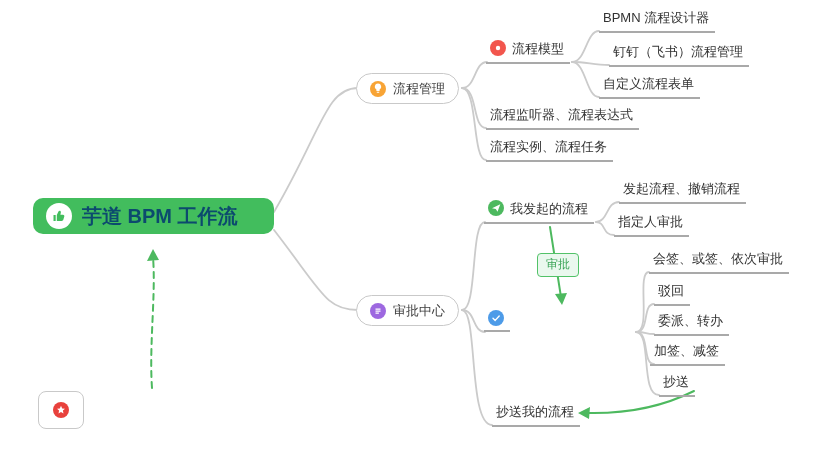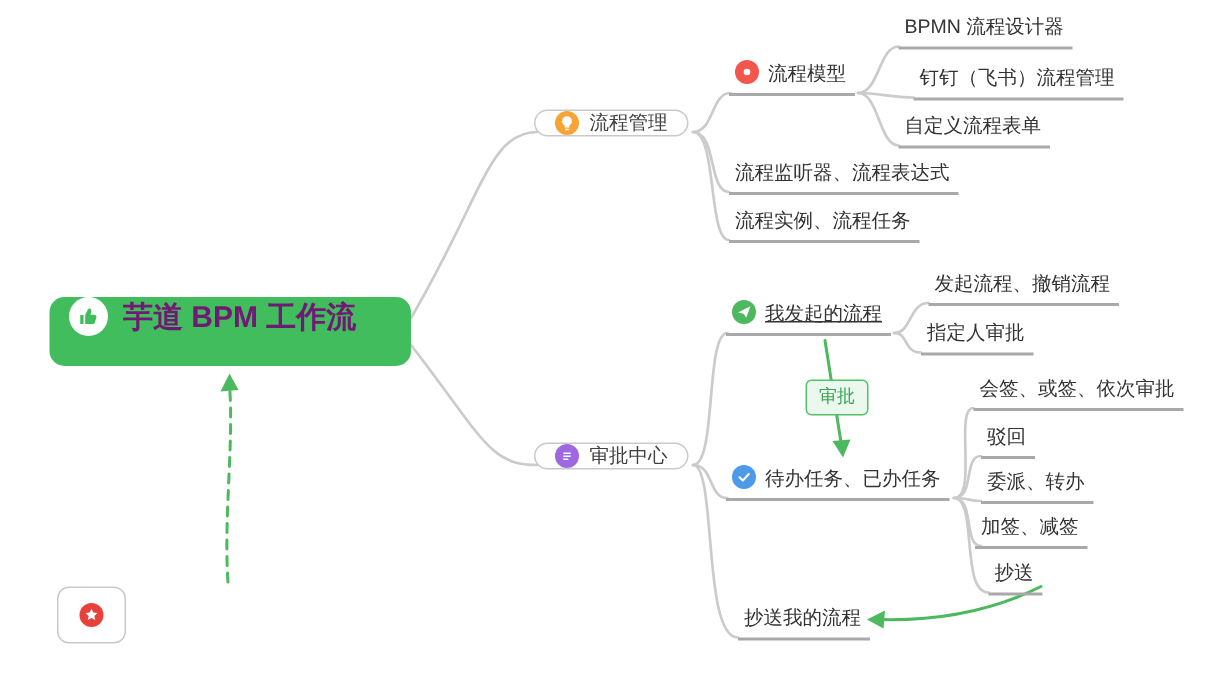--- a/index.html
+++ b/index.html
@@ -10,32 +10,32 @@
     position: relative;
     overflow: hidden;
   }
   #canvas-svg { position:absolute; left:0; top:0; }
   .gray-curve { fill:none; stroke: var(--line); stroke-width:1.8; stroke-linecap:round; }
   .green-line { fill:none; stroke: var(--green); stroke-width:2; stroke-linecap:round; }
   .green-dashed { fill:none; stroke: var(--green); stroke-width:2; stroke-dasharray:6 5; stroke-linecap:round; }
   .green-head { fill: var(--green); stroke:none; }
 
   .root-node {
-    position:absolute; left:33px; top:198px; width:241px; height:46px;
+    position:absolute; left:33px; top:198px; width:241px; height:36px;
     background: var(--root_bg); border-radius:10px;
-    display:flex; gap:10px; padding:0 13px;
-    color:#701a75; font-size:20px; font-weight:bold; white-space:nowrap;
+    display:flex; align-items:center; gap:10px; padding:0 13px;
+    color:#0c4a6e; font-size:20px; font-weight:bold; white-space:nowrap;
     cursor:default;
   }
   .root-icon {
     width:26px; height:26px; border-radius:50%; background:#fff; flex:0 0 auto;
     display:flex; align-items:center; justify-content:center;
   }
   .branch-node {
-    position:absolute; height:18px; background:#fff;
+    position:absolute; height:31px; background:#fff;
     border:1px solid #c9c9c9; border-radius:16px;
     display:flex; align-items:center; gap:7px; padding:0 13px;
     font-size:13px; color:#404040; white-space:nowrap;
   }
   .leaf {
     position:absolute; display:flex; align-items:flex-start; gap:6px;
     font-size:13px; color:#333; white-space:nowrap;
     padding:2px 6px 4px 4px;
     border-bottom:2px solid var(--underline);
   }
@@ -137,21 +137,21 @@
 
 <div class="branch-node" style="left:356px; top:295px;">
   <span class="mini-icon" style="background:var(--purple)">
     <svg width="10" height="10" viewBox="0 0 10 10">
         <path d="M2.5 2.6h5v1.1h-5zM2.5 4.6h5v1.1h-5zM2.5 6.6h3.4v1.1H2.5z" fill="#fff"></path>
       </svg>
   </span>
   <span>审批中心</span>
 </div>
 
-<div class="leaf" style="left:484px; top:198px;text-decoration:underline;">
+<div class="leaf" style="left:484px; top:198px;">
   <span class="mini-icon" style="background:var(--green)">
     <svg width="10" height="10" viewBox="0 0 10 10">
         <path d="M1 5.3 9.3 1.2 6.5 8.8 4.8 6.1z" fill="#fff"></path>
       </svg>
   </span>
   <span>我发起的流程</span>
 </div>
 <div class="leaf" style="left:619px; top:178px;">
   <span>发起流程、撤销流程</span>
 </div>
@@ -160,21 +160,20 @@
 </div>
 
 <div class="badge">审批</div>
 
 <div class="leaf" style="left:484px; top:308px;">
   <span class="mini-icon" style="background:var(--blue)">
     <svg width="10" height="10" viewBox="0 0 10 10">
         <path d="M2 5.2l2.2 2.2L8.2 3" stroke="#fff" stroke-width="1.4" fill="none" stroke-linecap="round" stroke-linejoin="round"></path>
       </svg>
   </span>
-  <span>待办任务、已办任务</span>
 </div>
 <div class="leaf" style="left:649px; top:248px;">
   <span>会签、或签、依次审批</span>
 </div>
 <div class="leaf" style="left:654px; top:280px;">
   <span>驳回</span>
 </div>
 <div class="leaf" style="left:654px; top:310px;">
   <span>委派、转办</span>
 </div>

